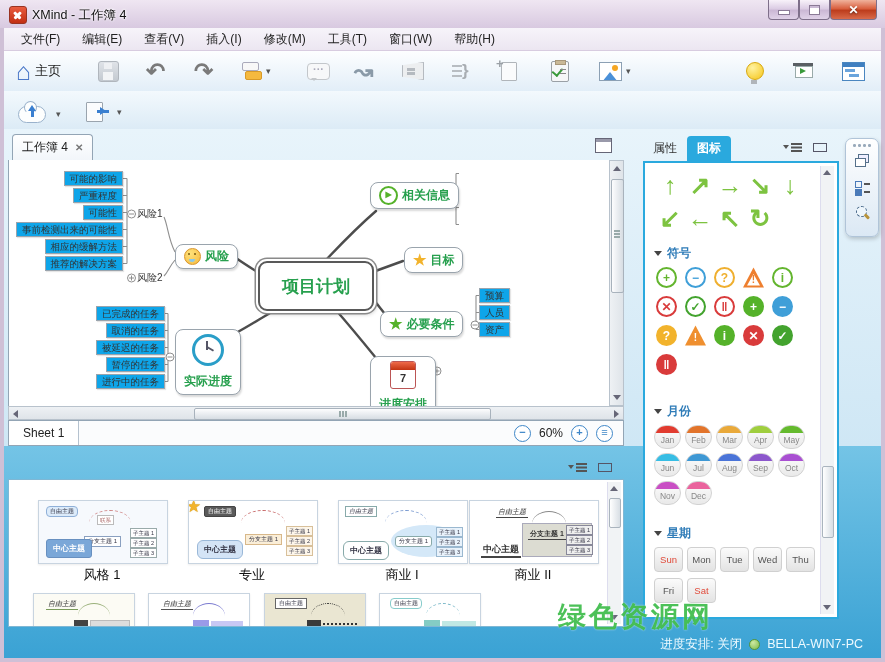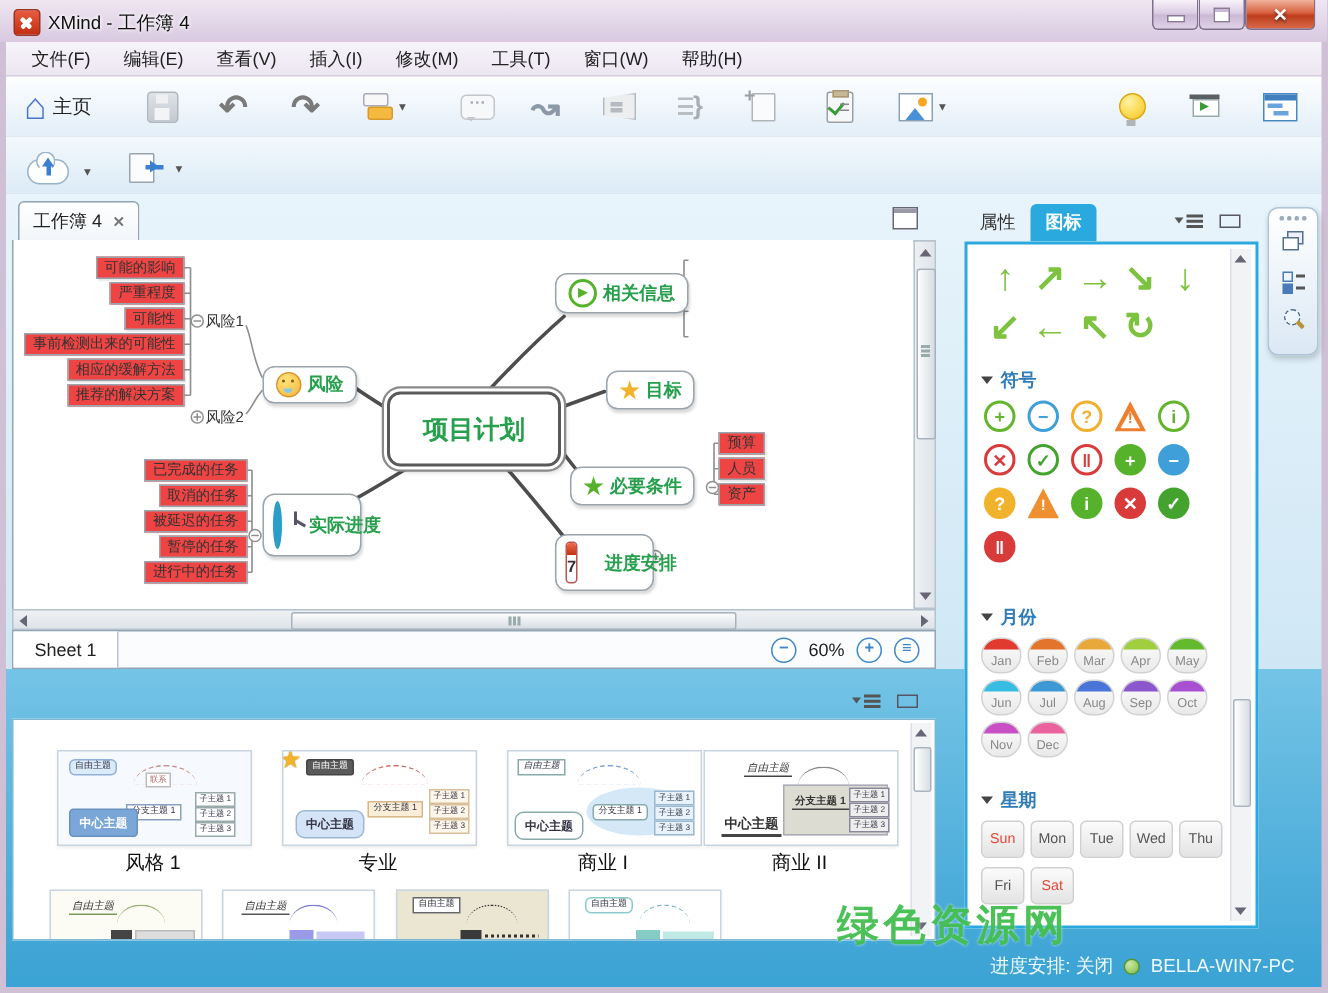--- a/index.html
+++ b/index.html
@@ -73,23 +73,23 @@
   
   .editor{left:8px;top:132px;width:568px;height:314px}
   .etabbar{position:absolute;left:0;top:0;width:616px;height:28px;border-bottom:1px solid #93a5b5}
   .etab{position:absolute;left:4px;top:2px;height:25px;background:linear-gradient(#ffffff,#f2f6fa);border:1px solid #93a5b5;border-bottom:none;border-radius:4px 4px 0 0;display:flex;align-items:center;gap:7px;padding:0 9px;font-size:12px;color:#222}
   .etab-close{color:#777;font-size:10px;font-weight:bold}
   .etab-max{position:absolute;right:12px;top:6px;width:15px;height:13px;border:1px solid #667;background:#fff;box-shadow:inset 0 3px #99a}
   .canvas{position:absolute;left:0;top:28px;width:601px;height:246px;background:#fff;border-left:1px solid #93a5b5;box-sizing:border-box;overflow:hidden}
   .mm-lines{position:absolute;left:0;top:0}
   .mm-central{position:absolute;left:249px;top:101px;width:112px;height:46px;background:#fff;border:2.5px solid #595959;border-radius:9px;box-shadow:0 0 0 2px #fff,0 0 0 3.5px #8a8a8a,2px 3px 4px rgba(0,0,0,.25);display:flex;align-items:center;justify-content:center;font-size:17px;font-weight:bold;color:#27a04e;z-index:3}
   .mm-branch{position:absolute;background:#fff;border:1.5px solid #9aa4ad;border-radius:8px;padding:3px 8px;font-size:12px;font-weight:bold;color:#27a04e;display:flex;align-items:center;gap:4px;box-shadow:1px 2px 2px rgba(0,0,0,.15);z-index:3;white-space:nowrap}
-  .mm-col{flex-direction:row;gap:18px;padding:4px 6px}
+  .mm-col{flex-direction:column;gap:7px;padding:4px 6px}
   .mm-childcol{position:absolute;display:flex;flex-direction:column;gap:2px;z-index:2}
-  .mm-child{background:#ef4444;border:1px solid #9aa4ad;padding:0 5px;font-size:9.5px;font-weight:normal;color:#333;height:15px;line-height:14px;box-shadow:1px 1px 1px rgba(0,0,0,.1);white-space:nowrap;box-sizing:border-box}
+  .mm-child{background:#0ea5e9;border:1px solid #9aa4ad;padding:0 5px;font-size:9.5px;font-weight:normal;color:#333;height:15px;line-height:14px;box-shadow:1px 1px 1px rgba(0,0,0,.1);white-space:nowrap;box-sizing:border-box}
   .mm-sub{position:absolute;font-size:10px;color:#333;z-index:2;white-space:nowrap}
   .mm-play{width:15px;height:15px;border:2px solid #55b22a;border-radius:50%;color:#55b22a;font-size:8px;line-height:14px;text-align:center;flex:none}
   .mm-star-y{color:#f2b32c;font-size:15px}
   .mm-star-g{color:#55b22a;font-size:15px}
   .mm-face{width:15px;height:15px;border-radius:50%;background:radial-gradient(circle at 35% 30%,#ffe27a,#f5b93f);border:1px solid #d9952a;position:relative;flex:none}
   .mm-face::before{content:"";position:absolute;left:3px;top:4px;width:2px;height:2px;border-radius:50%;background:#7a5a10;box-shadow:6px 0 #7a5a10}
   .mm-face::after{content:"";position:absolute;left:4px;bottom:2px;width:6px;height:3px;background:#8ac8e8;border-radius:0 0 4px 4px}
   .mm-clock{width:26px;height:26px;border:3px solid #2a9ec8;border-radius:50%;background:#fff;position:relative}
   .mm-clock::before{content:"";position:absolute;left:11px;top:4px;width:2px;height:9px;background:#556}
   .mm-clock::after{content:"";position:absolute;left:12px;top:11px;width:7px;height:2px;background:#556;transform:rotate(30deg)}

